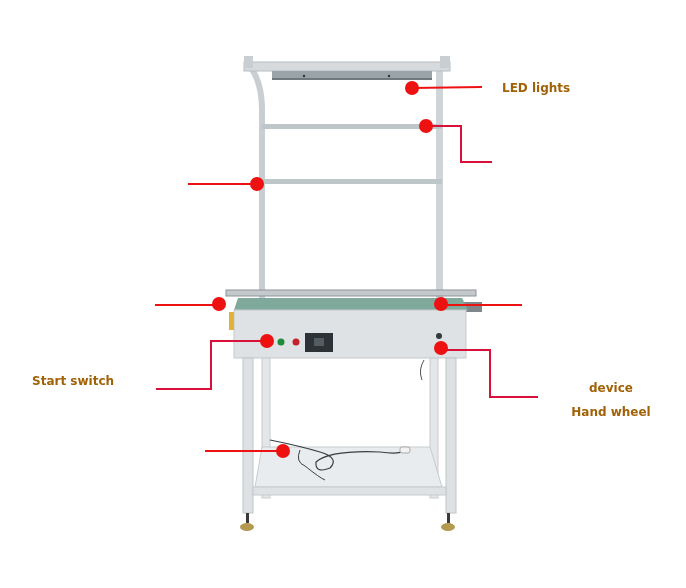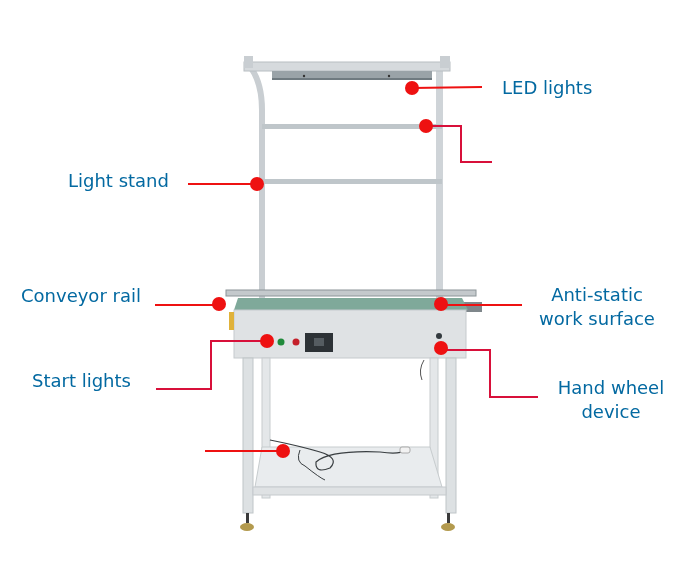--- a/index.html
+++ b/index.html
@@ -1,20 +1,20 @@
 <!DOCTYPE html>
 <html><head>
 <meta charset="utf-8">
 <style>
   html, body { margin:0; padding:0; background:#ffffff; }
   body { width:686px; height:588px; position:relative; overflow:hidden;
          font-family:"DejaVu Sans", sans-serif; }
   #stage { position:absolute; left:0; top:0; width:686px; height:588px; }
-  .label { position:absolute; color:#0369a1; font-size:18px; line-height:24px;
-           white-space:nowrap; font-family:"DejaVu Sans", sans-serif; }
+  .label { position:absolute; color:#a16207; font-size:12px; line-height:24px;
+           white-space:nowrap; font-family:"DejaVu Sans", sans-serif;font-weight:bold; }
   .center { text-align:center; }
 </style>
 </head>
 <body>
 
 <div id="stage">
 
   <svg width="686" height="588" viewBox="0 0 686 588" style="position:absolute;left:0;top:0">
 
     <g>
@@ -104,30 +104,24 @@
       <circle cx="257" cy="184" r="7" fill="#ee1111"></circle>
       <circle cx="219" cy="304" r="7" fill="#ee1111"></circle>
       <circle cx="441" cy="304" r="7" fill="#ee1111"></circle>
       <circle cx="267" cy="341" r="7" fill="#ee1111"></circle>
       <circle cx="441" cy="348" r="7" fill="#ee1111"></circle>
       <circle cx="283" cy="451" r="7" fill="#ee1111"></circle>
     </g>
   </svg>
 
   <div class="label" style="left:502px; top:76px;">LED lights</div>
-  <div class="label" style="left:68px; top:169px;">Light stand</div>
-  <div class="label" style="left:21px; top:284px;">Conveyor rail</div>
 
-  <div class="label center" style="left:532px; top:283px; width:130px;">
-    <div>Anti-static</div>
-    <div>work surface</div>
-  </div>
 
-  <div class="label" style="left:32px; top:369px;">Start lights</div>
+  <div class="label" style="left:32px; top:369px;">Start switch</div>
 
   <div class="label center" style="left:546px; top:376px; width:130px;">
+    <div>device</div>
     <div>Hand wheel</div>
-    <div>device</div>
   </div>
 
   <div class="label center" style="left:16px; top:430px; width:180px;">
   </div>
 </div>
 
 </body></html>

